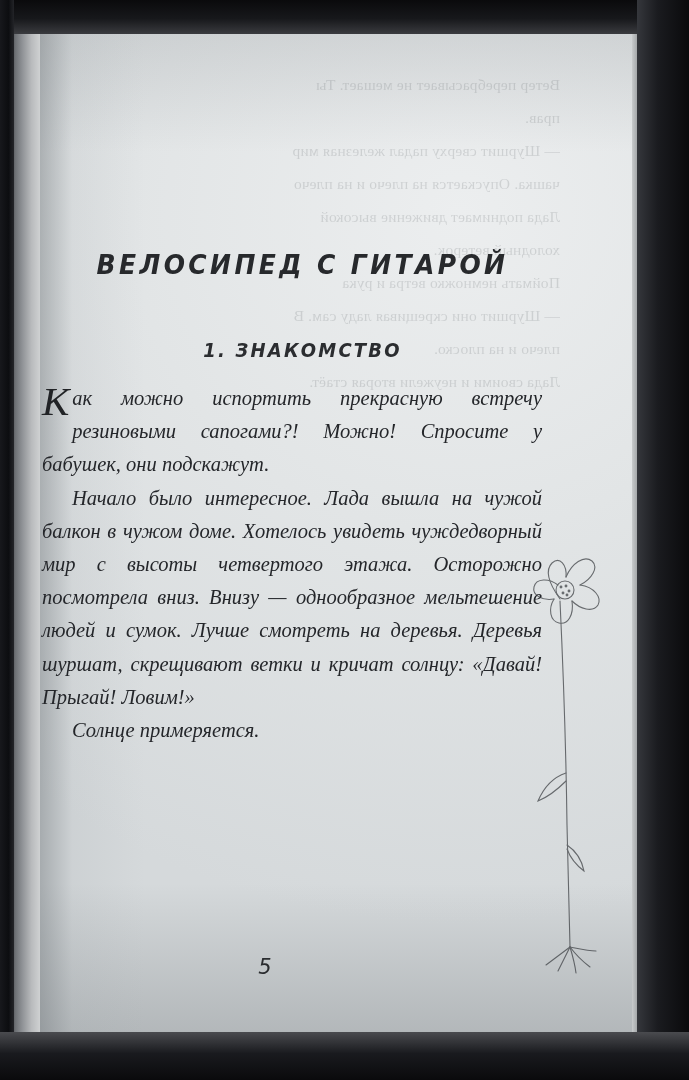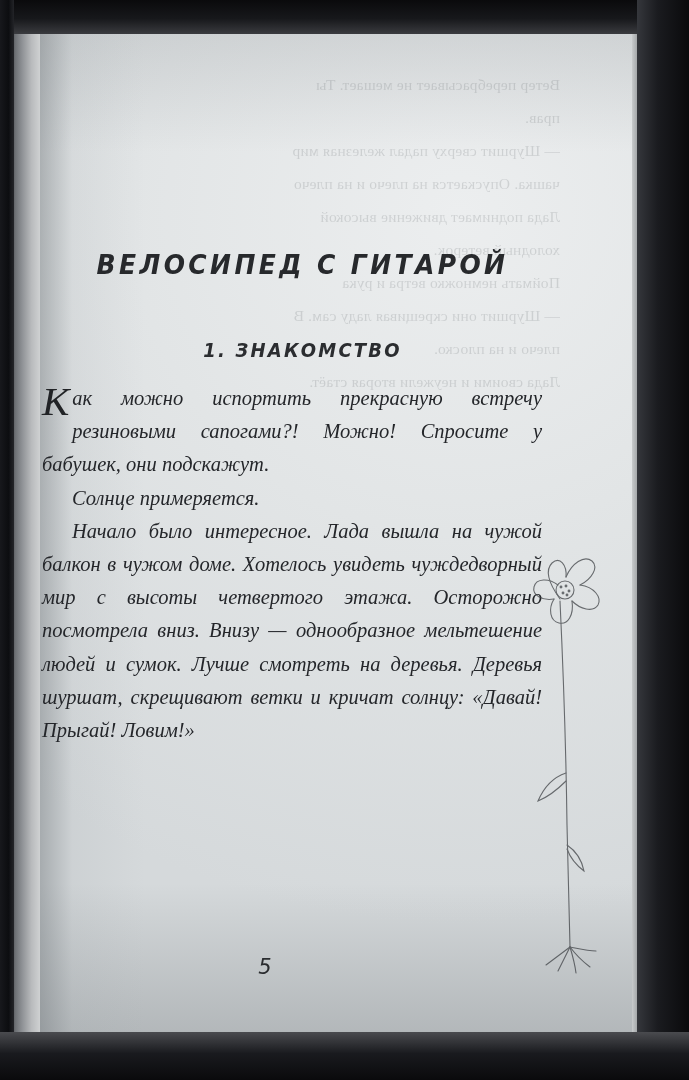--- a/index.html
+++ b/index.html
@@ -231,22 +231,22 @@
   </div>
 
   <div class="content">
 
     <div class="chapter-title">ВЕЛОСИПЕД С ГИТАРОЙ</div>
 
     <div class="section-title">1. ЗНАКОМСТВО</div>
 
     <div class="body-text">
       <p class="first"><span class="dropcap">К</span><span>ак можно испортить прекрасную встречу резиновыми сапогами?! Можно! Спросите у бабушек, они подскажут.</span></p>
+      <p><span>Начало было интересное. Лада вышла на чужой балкон в чужом доме. Хотелось увидеть чуждедворный мир с высоты четвертого этажа. Осторожно посмотрела вниз. Внизу — однообразное мельтешение людей и сумок. Лучше смотреть на деревья. Деревья шуршат, скрещивают ветки и кричат солнцу: «Давай! Прыгай! Ловим!»</span></p>
       <p><span>Солнце примеряется.</span></p>
-      <p><span>Начало было интересное. Лада вышла на чужой балкон в чужом доме. Хотелось увидеть чуждедворный мир с высоты четвертого этажа. Осторожно посмотрела вниз. Внизу — однообразное мельтешение людей и сумок. Лучше смотреть на деревья. Деревья шуршат, скрещивают ветки и кричат солнцу: «Давай! Прыгай! Ловим!»</span></p>
     </div>
 
     <div class="page-number">5</div>
 
     <svg class="flower" viewBox="0 0 90 430">
       <g stroke="#3a3d41" fill="none" stroke-width="1.1" stroke-linecap="round">
 
         <path d="M40 56 C 43 120, 46 200, 47 280 C 48 330, 49 370, 50 402"></path>
 
         <path d="M50 402 C 42 408, 34 414, 26 420"></path>

